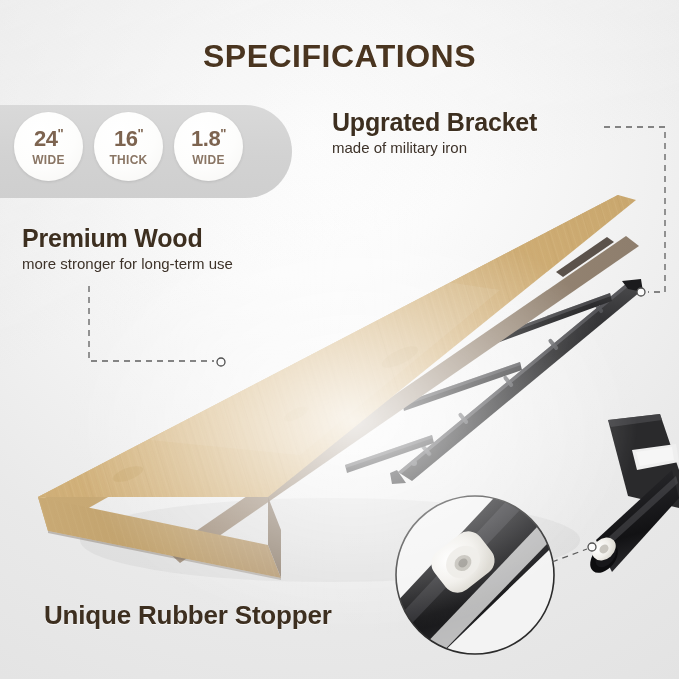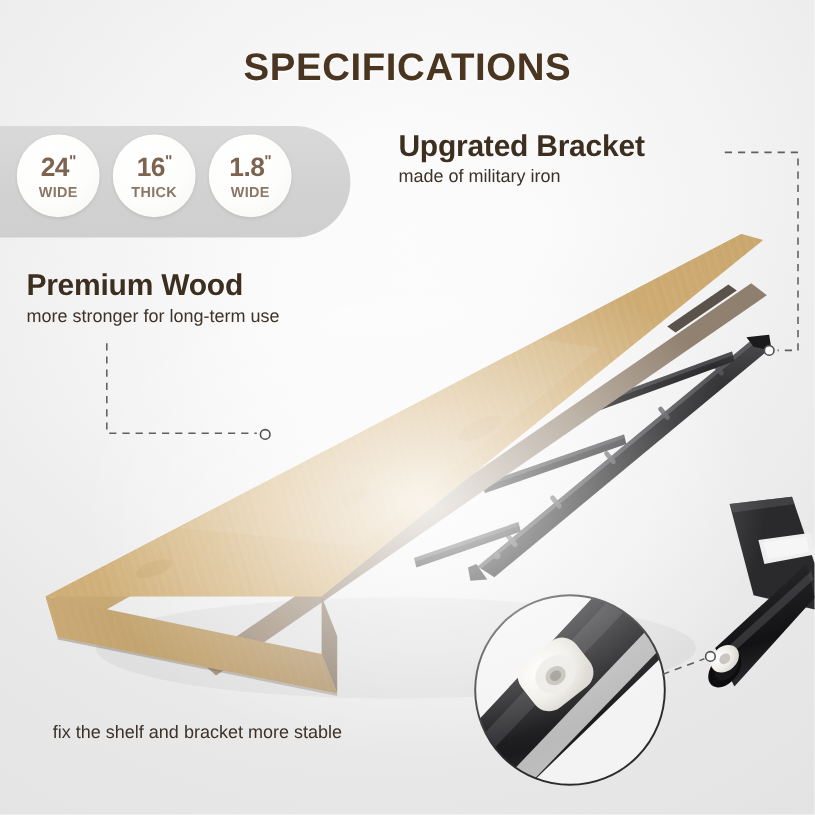--- a/index.html
+++ b/index.html
@@ -313,16 +313,16 @@
     <div class="head">Premium Wood</div>
     <div class="sub">more stronger for long-term use</div>
   </div>
 
   <div class="callout" id="co-bracket">
     <div class="head">Upgrated Bracket</div>
     <div class="sub">made of military iron</div>
   </div>
 
   <div class="callout" id="co-stopper">
-    <div class="sub">fix the shelf and bracket more stable</div>
+    <div class="head">Unique Rubber Stopper</div>
   </div>
 
 </div>
 
 </body></html>

